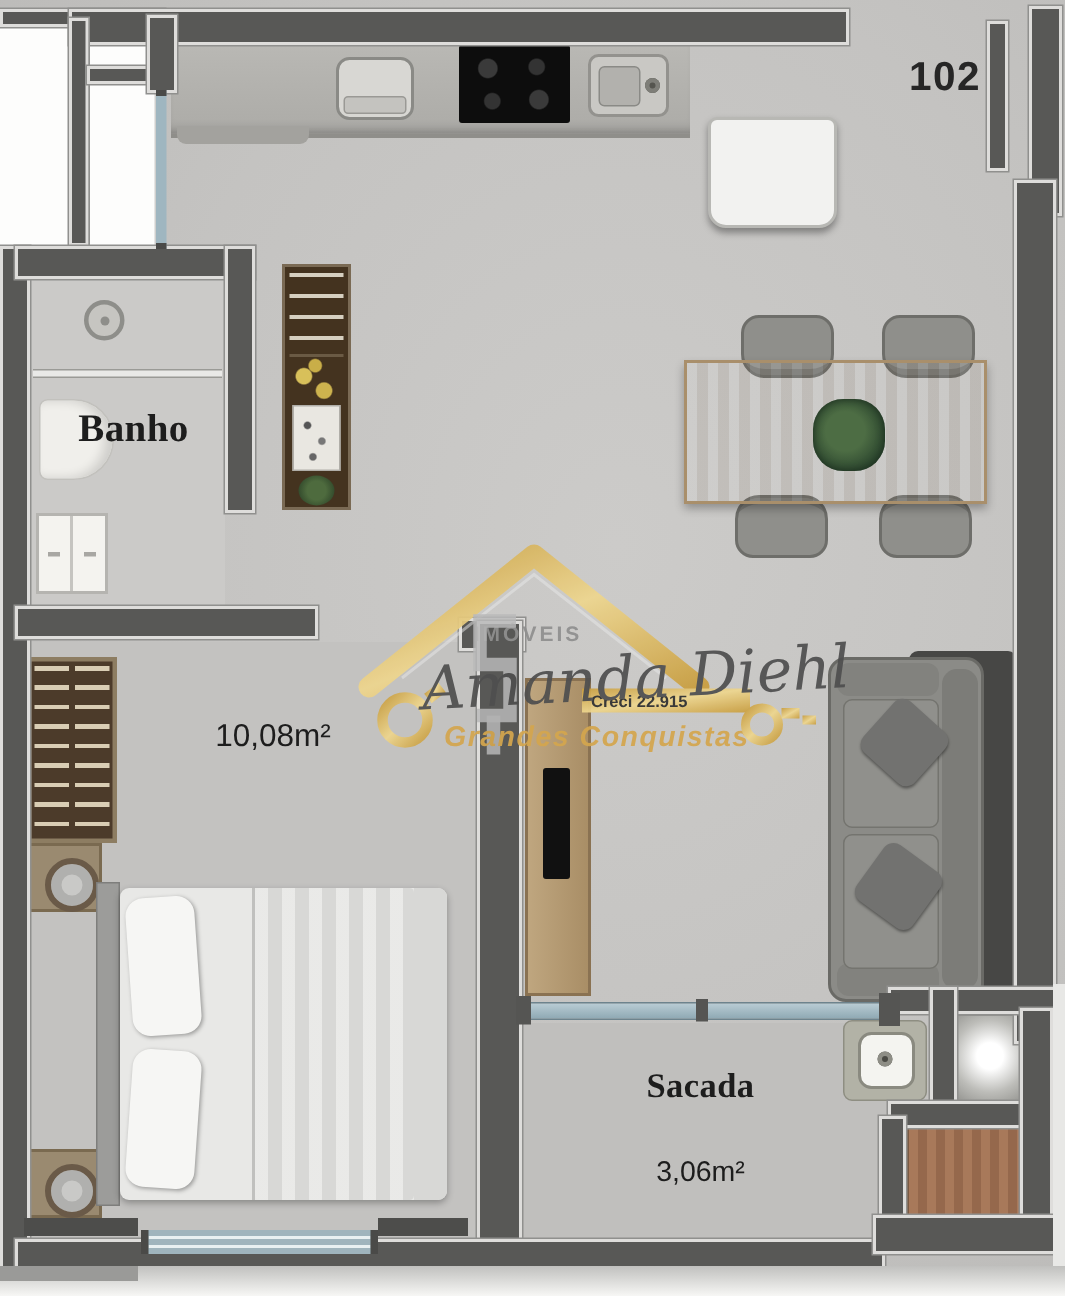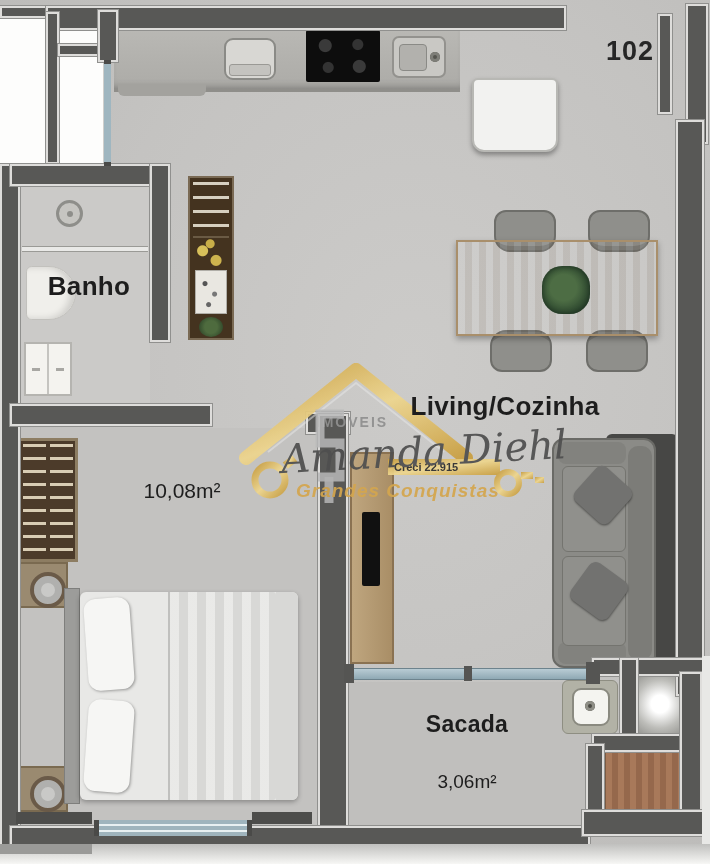--- a/index.html
+++ b/index.html
@@ -8,21 +8,21 @@
     background:radial-gradient(ellipse at 58% 42%, #cccbc9 0%, #c4c3c1 55%, #bab9b7 100%);
     font-family:"Liberation Sans",sans-serif;
   }
   .abs{position:absolute;box-sizing:border-box;}
   
   .wall{position:absolute;box-sizing:border-box;background:#585856;border:2px solid #dedddb;box-shadow:0 0 0 1px #90908e;z-index:20;}
   .floor{position:absolute;z-index:1;}
   .furn{position:absolute;box-sizing:border-box;z-index:10;}
   
   .rlabel{position:absolute;z-index:40;text-align:center;color:#1d1d1d;line-height:1.08;}
-  .rlabel .nm{display:block;font-weight:bold;font-size:26px;letter-spacing:.3px;}
+  .rlabel .nm{display:block;font-weight:bold;font-size:26px;letter-spacing:.3px;font-family:Liberation Serif, serif;}
   .rlabel .ar{display:block;font-size:21px;margin-top:2px;}
   .rlabel.small .nm{font-size:23px;text-align:center;}
   .rlabel.small .ar{font-size:19px;margin-top:35px;}
   .unit{position:absolute;z-index:40;font-weight:800;font-size:27px;color:#262626;letter-spacing:1px;}
   
   .chair{position:absolute;width:58px;height:38px;background:#8f8f8b;border:2px solid #6e6e6a;
          border-radius:12px 12px 16px 16px;box-shadow:inset 0 -9px 0 -5px #7b7b77;z-index:9;}
   .chair.flip{border-radius:16px 16px 12px 12px;box-shadow:inset 0 9px 0 -5px #7b7b77;}
   .pillow{position:absolute;background:#f6f6f4;border-radius:12px;box-shadow:1px 1px 3px rgba(0,0,0,.35);}
   .sofa-pillow{position:absolute;width:46px;height:46px;background:#727270;border-radius:8px;box-shadow:1px 1px 2px rgba(0,0,0,.4);}
@@ -191,21 +191,20 @@
 
   <div class="rlabel" style="left:19px;top:272px;width:140px;">
     <span class="nm">Banho</span>
   </div>
 
   <div class="rlabel" style="left:72px;top:478px;width:220px;">
     <span class="ar">10,08m²</span>
   </div>
 
   <div class="rlabel" style="left:380px;top:392px;width:250px;">
-    <span class="nm">Living/Cozinha</span>
   </div>
 
   <div class="rlabel small" style="left:387px;top:712px;width:160px;">
     <span class="nm">Sacada</span>
     <span class="ar">3,06m²</span>
   </div>
 
 </div>
 
 </body></html>

